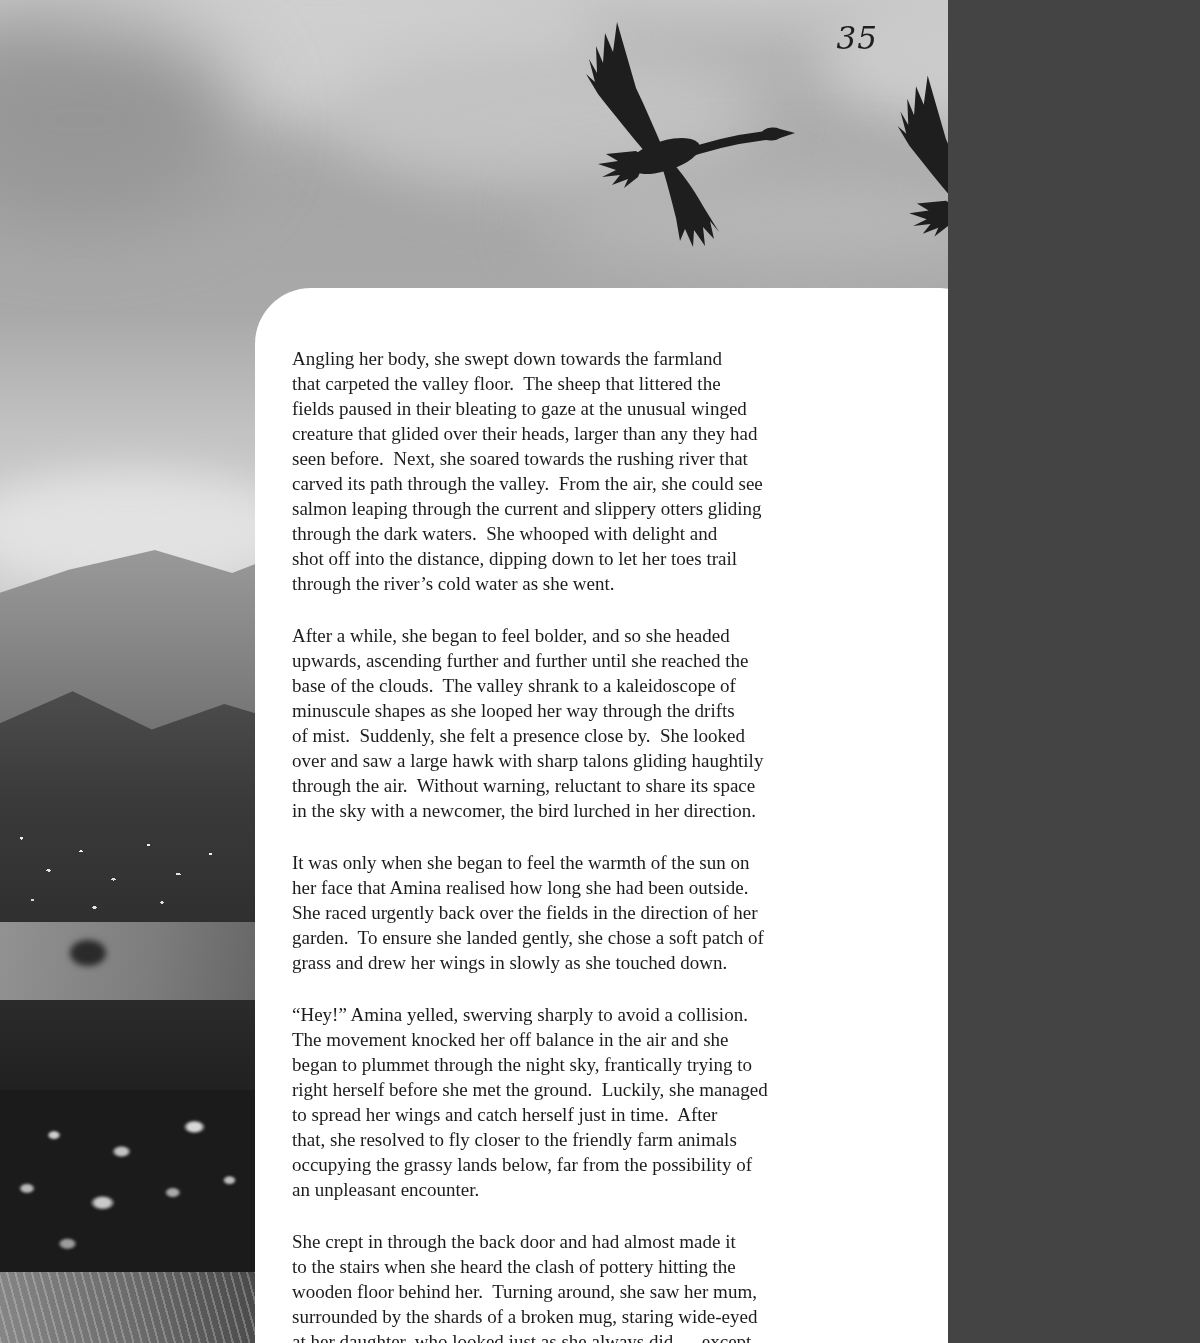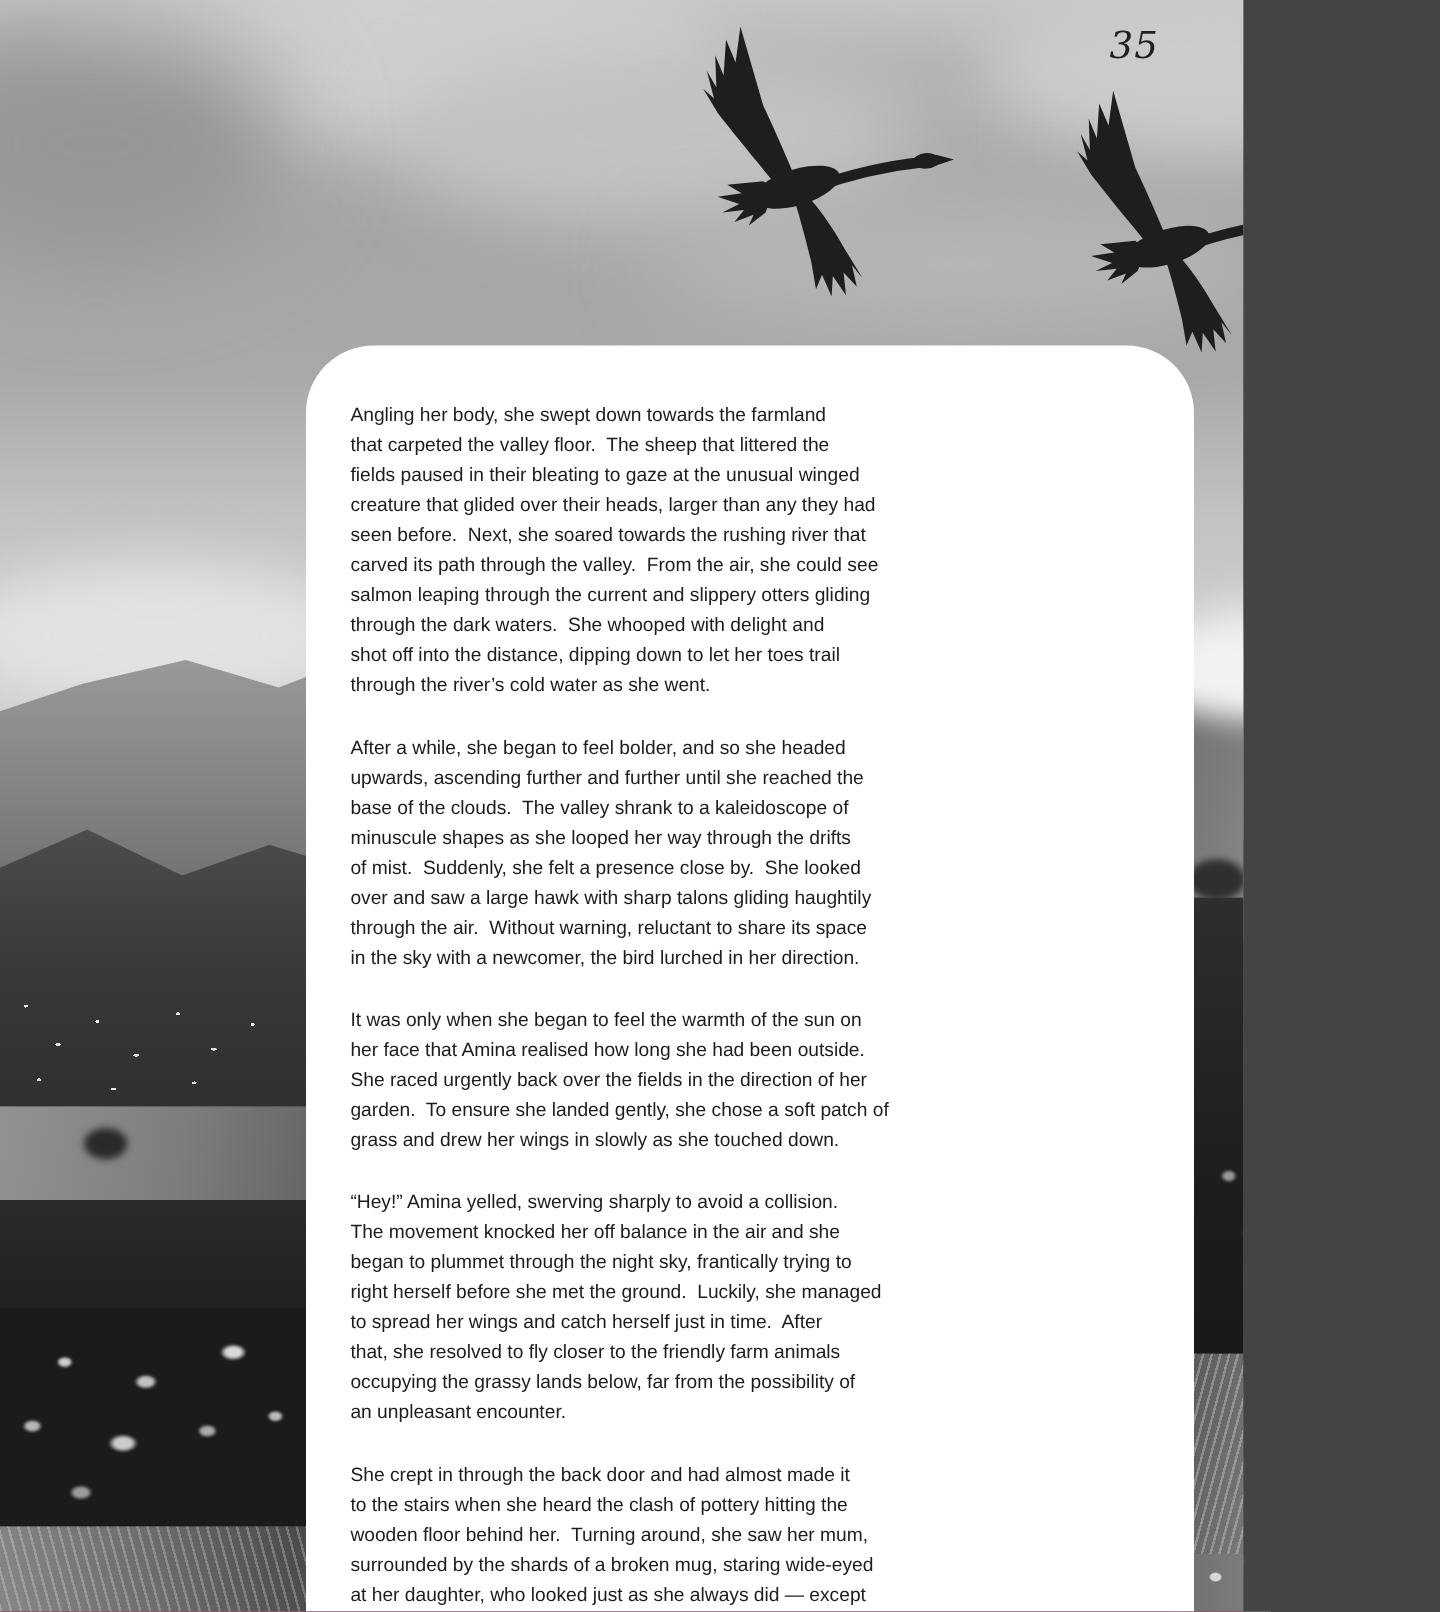--- a/index.html
+++ b/index.html
@@ -1,17 +1,17 @@
 <!DOCTYPE html>
 <html><head>
 <meta charset="utf-8">
 <style>
   html,body{margin:0;padding:0;background:#444;}
-  .page{position:relative;width:1036px;height:1343px;overflow:hidden;
-        font-family:"DejaVu Serif",serif;background:#ec4899;}
+  .page{position:relative;width:948px;height:1343px;overflow:hidden;
+        font-family:"DejaVu Serif",serif;background:#737373;}
   .layer{position:absolute;}
   
   .sky{left:0;top:0;width:1200px;height:700px;
     background:linear-gradient(180deg,#c6c6c6 0%,#b4b4b4 8%,#a6a6a6 28%,#a9a9a9 45%,#c3c3c3 62%,#cfcfcf 78%,#c9c9c9 100%);}
   .blob{border-radius:50%;}
   .cloud1{left:40px;top:-40px;width:560px;height:160px;background:#cfcfcf;filter:blur(26px);}
   .cloud2{left:330px;top:40px;width:430px;height:150px;background:#c2c2c2;filter:blur(30px);}
   .cloud3{left:820px;top:-20px;width:380px;height:150px;background:#cbcbcb;filter:blur(26px);}
   .cloud4{left:540px;top:170px;width:520px;height:100px;background:#b6b6b6;filter:blur(32px);}
   .darktl{left:-80px;top:20px;width:320px;height:200px;background:#969696;filter:blur(40px);}
@@ -89,22 +89,22 @@
   .glowR{left:1080px;top:555px;width:120px;height:788px;
     background:linear-gradient(to right,rgba(255,255,255,0),rgba(255,255,255,.88));}
   
   .birds{left:0;top:0;width:1200px;height:340px;}
   
   .pagenum{top:20px;right:70px;font-style:italic;font-size:31px;color:#1f1f1f;
     letter-spacing:1px;}
   
   .card{left:255px;top:288px;width:740px;height:1120px;background:#ffffff;
     border-radius:56px;padding:46px 28px 0 37px;box-sizing:border-box;overflow:hidden;}
-  .card p{margin:0 0 27px 0;white-space:pre;font-size:16px;line-height:25px;
-    color:#1c1c1c;font-family:Liberation Sans, sans-serif;}
+  .card p{margin:12px 0 27px 0;white-space:pre;font-size:19px;line-height:25px;
+    color:#1c1c1c;font-family:Liberation Serif, serif;}
 </style>
 </head>
 <body>
 
 <div class="page">
 
   <div class="layer sky"></div>
   <div class="layer blob cloud1"></div>
   <div class="layer blob cloud2"></div>
   <div class="layer blob cloud3"></div>

